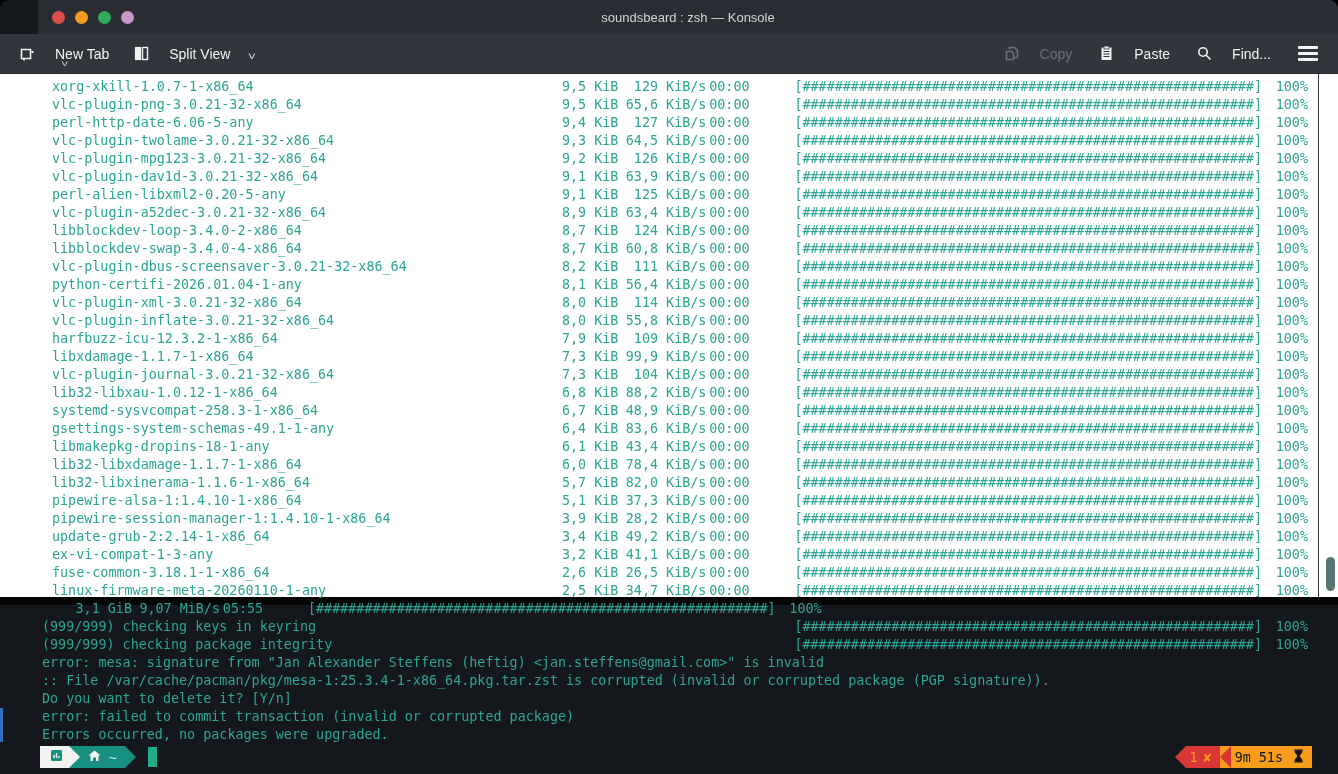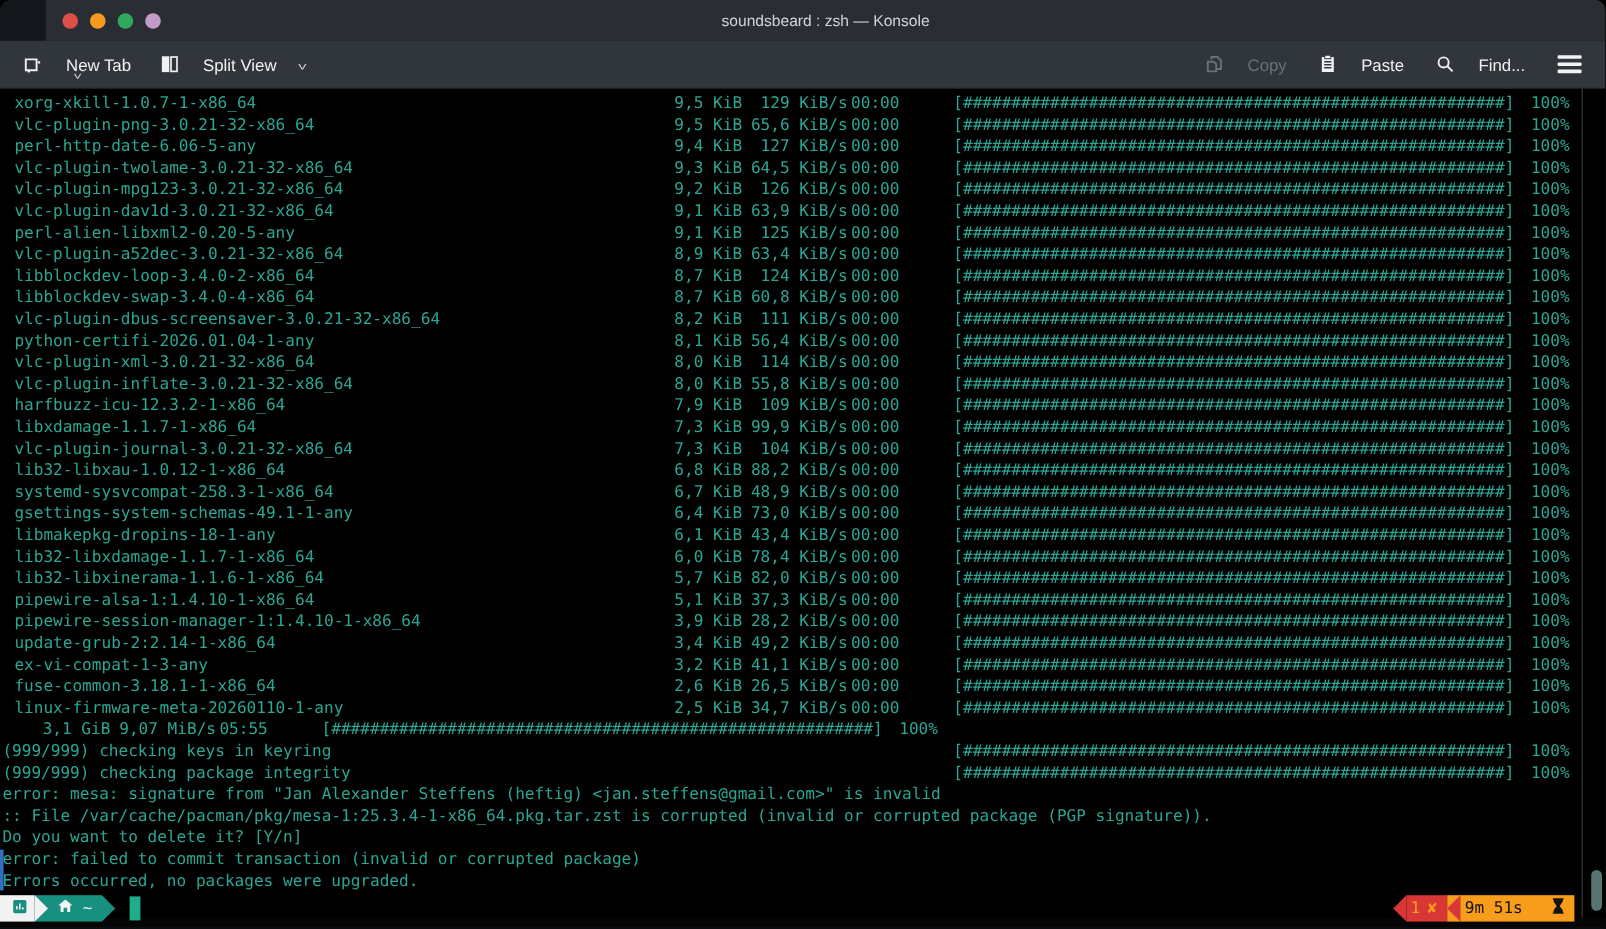--- a/index.html
+++ b/index.html
@@ -21,22 +21,22 @@
   .tb-right { display:flex; align-items:center; gap:8px; }
   .tb-btn { display:flex; align-items:flex-end; gap:19px; padding:6px 9px; border-radius:3px; color:#eff1f2; font-size:14px; cursor:default; position:relative; }
   .tb-btn.disabled { color:#697077; }
   .tb-btn svg { display:block; }
   .chev { font-size:10px; color:#cfd2d4; transform:scaleX(1.4); }
   .newtab-caret { position:absolute; left:52px; bottom:-1px; font-size:9px; color:#cfd2d4; transform:scaleX(1.4); }
   .hamburger { padding:6px 10px; }
   .hamburger div { width:20px; height:3px; background:#f2f4f5; border-radius:1px; margin:3px 0; }
 
   
-  .terminal { position:relative; height:691px; background:#000000; padding-top:4px;
-              font-family:"DejaVu Sans Mono", monospace; font-size:13.4px; color:#2ca593; }
+  .terminal { position:relative; height:523px; background:#ffffff; padding-top:4px;
+              font-family:"DejaVu Sans Mono", monospace; font-size:13.4px; color:#2ca593;padding-left:40px; }
   .trow { display:flex; align-items:baseline; height:18px; line-height:18px; white-space:pre; }
   .c-name { flex:1; padding-left:12px; overflow:hidden; }
   .c-msg  { flex:1; padding-left:2px; overflow:hidden; }
   .c-size { width:92px;  text-align:right; }
   .c-speed{ width:88px;  text-align:right; }
   .c-time { width:46px;  text-align:center; }
   .c-bar  { margin-left:42px; }
   .c-pct  { width:46px; text-align:right; margin-right:30px; }
 
   .blue-mark { position:absolute; left:0; width:3px; height:34px; background:#2f6fbe; }
@@ -48,21 +48,21 @@
   .arrow-r { width:0; height:0; border-top:11px solid transparent; border-bottom:11px solid transparent; }
   .arrow-l { width:0; height:0; border-top:11px solid transparent; border-bottom:11px solid transparent; }
   .a-white-teal { border-left:11px solid #f2f2f2; background:#17907f; }
   .seg-dir { background:#17907f; color:#f2f4f4; padding:0 8px; display:flex; align-items:center; gap:8px; font-size:13px; }
   .a-teal-bg { border-left:11px solid #17907f; }
   .cursor-block { width:9px; height:20px; background:#1fae89; margin-left:12px; align-self:center; }
   .rprompt { position:absolute; right:26px; top:0; height:22px; display:flex; align-items:stretch; }
   .a-bg-red { border-right:11px solid #d93636; }
   .seg-exit { background:#d93636; color:#ff9c1a; padding:0 8px 0 4px; display:flex; align-items:center; gap:6px; font-family:"DejaVu Sans Mono", monospace; font-size:13.4px; }
   .a-red-orange { border-right:11px solid #d93636; background:#f89c1b; }
-  .seg-time { background:#f89c1b; color:#141414; padding:0 8px 0 4px; display:flex; align-items:center; gap:24px; font-family:"DejaVu Sans Mono", monospace; font-size:13.4px; }
+  .seg-time { background:#f89c1b; color:#141414; padding:0 8px 0 4px; display:flex; align-items:center; gap:10px; font-family:"DejaVu Sans Mono", monospace; font-size:13.4px; }
 
   
   .scroll-gutter { position:absolute; top:0; right:0; width:20px; height:100%; border-left:1px solid #333940; }
   .scroll-thumb { position:absolute; right:3px; bottom:6px; width:9px; height:34px; border-radius:5px; background:#567571; }
 
   .bottom-strip { height:8px; background:#050505; }
 
   .icon-stroke { stroke:#eff1f2; fill:none; stroke-width:1.6; }
   .icon-stroke-dim { stroke:#697077; fill:none; stroke-width:1.6; }
 </style>
@@ -160,21 +160,21 @@
         <div class="trow"><span class="c-name">libblockdev-swap-3.4.0-4-x86_64</span><span class="c-size">8,7 KiB</span><span class="c-speed">60,8 KiB/s</span><span class="c-time">00:00</span><span class="c-bar">[########################################################]</span><span class="c-pct">100%</span></div>
         <div class="trow"><span class="c-name">vlc-plugin-dbus-screensaver-3.0.21-32-x86_64</span><span class="c-size">8,2 KiB</span><span class="c-speed">111 KiB/s</span><span class="c-time">00:00</span><span class="c-bar">[########################################################]</span><span class="c-pct">100%</span></div>
         <div class="trow"><span class="c-name">python-certifi-2026.01.04-1-any</span><span class="c-size">8,1 KiB</span><span class="c-speed">56,4 KiB/s</span><span class="c-time">00:00</span><span class="c-bar">[########################################################]</span><span class="c-pct">100%</span></div>
         <div class="trow"><span class="c-name">vlc-plugin-xml-3.0.21-32-x86_64</span><span class="c-size">8,0 KiB</span><span class="c-speed">114 KiB/s</span><span class="c-time">00:00</span><span class="c-bar">[########################################################]</span><span class="c-pct">100%</span></div>
         <div class="trow"><span class="c-name">vlc-plugin-inflate-3.0.21-32-x86_64</span><span class="c-size">8,0 KiB</span><span class="c-speed">55,8 KiB/s</span><span class="c-time">00:00</span><span class="c-bar">[########################################################]</span><span class="c-pct">100%</span></div>
         <div class="trow"><span class="c-name">harfbuzz-icu-12.3.2-1-x86_64</span><span class="c-size">7,9 KiB</span><span class="c-speed">109 KiB/s</span><span class="c-time">00:00</span><span class="c-bar">[########################################################]</span><span class="c-pct">100%</span></div>
         <div class="trow"><span class="c-name">libxdamage-1.1.7-1-x86_64</span><span class="c-size">7,3 KiB</span><span class="c-speed">99,9 KiB/s</span><span class="c-time">00:00</span><span class="c-bar">[########################################################]</span><span class="c-pct">100%</span></div>
         <div class="trow"><span class="c-name">vlc-plugin-journal-3.0.21-32-x86_64</span><span class="c-size">7,3 KiB</span><span class="c-speed">104 KiB/s</span><span class="c-time">00:00</span><span class="c-bar">[########################################################]</span><span class="c-pct">100%</span></div>
         <div class="trow"><span class="c-name">lib32-libxau-1.0.12-1-x86_64</span><span class="c-size">6,8 KiB</span><span class="c-speed">88,2 KiB/s</span><span class="c-time">00:00</span><span class="c-bar">[########################################################]</span><span class="c-pct">100%</span></div>
         <div class="trow"><span class="c-name">systemd-sysvcompat-258.3-1-x86_64</span><span class="c-size">6,7 KiB</span><span class="c-speed">48,9 KiB/s</span><span class="c-time">00:00</span><span class="c-bar">[########################################################]</span><span class="c-pct">100%</span></div>
-        <div class="trow"><span class="c-name">gsettings-system-schemas-49.1-1-any</span><span class="c-size">6,4 KiB</span><span class="c-speed">73,0 KiB/s</span><span class="c-time">00:00</span><span class="c-bar">[########################################################]</span><span class="c-pct">100%</span></div>
+        <div class="trow"><span class="c-name">gsettings-system-schemas-49.1-1-any</span><span class="c-size">6,4 KiB</span><span class="c-speed">83,6 KiB/s</span><span class="c-time">00:00</span><span class="c-bar">[########################################################]</span><span class="c-pct">100%</span></div>
         <div class="trow"><span class="c-name">libmakepkg-dropins-18-1-any</span><span class="c-size">6,1 KiB</span><span class="c-speed">43,4 KiB/s</span><span class="c-time">00:00</span><span class="c-bar">[########################################################]</span><span class="c-pct">100%</span></div>
         <div class="trow"><span class="c-name">lib32-libxdamage-1.1.7-1-x86_64</span><span class="c-size">6,0 KiB</span><span class="c-speed">78,4 KiB/s</span><span class="c-time">00:00</span><span class="c-bar">[########################################################]</span><span class="c-pct">100%</span></div>
         <div class="trow"><span class="c-name">lib32-libxinerama-1.1.6-1-x86_64</span><span class="c-size">5,7 KiB</span><span class="c-speed">82,0 KiB/s</span><span class="c-time">00:00</span><span class="c-bar">[########################################################]</span><span class="c-pct">100%</span></div>
         <div class="trow"><span class="c-name">pipewire-alsa-1:1.4.10-1-x86_64</span><span class="c-size">5,1 KiB</span><span class="c-speed">37,3 KiB/s</span><span class="c-time">00:00</span><span class="c-bar">[########################################################]</span><span class="c-pct">100%</span></div>
         <div class="trow"><span class="c-name">pipewire-session-manager-1:1.4.10-1-x86_64</span><span class="c-size">3,9 KiB</span><span class="c-speed">28,2 KiB/s</span><span class="c-time">00:00</span><span class="c-bar">[########################################################]</span><span class="c-pct">100%</span></div>
         <div class="trow"><span class="c-name">update-grub-2:2.14-1-x86_64</span><span class="c-size">3,4 KiB</span><span class="c-speed">49,2 KiB/s</span><span class="c-time">00:00</span><span class="c-bar">[########################################################]</span><span class="c-pct">100%</span></div>
         <div class="trow"><span class="c-name">ex-vi-compat-1-3-any</span><span class="c-size">3,2 KiB</span><span class="c-speed">41,1 KiB/s</span><span class="c-time">00:00</span><span class="c-bar">[########################################################]</span><span class="c-pct">100%</span></div>
         <div class="trow"><span class="c-name">fuse-common-3.18.1-1-x86_64</span><span class="c-size">2,6 KiB</span><span class="c-speed">26,5 KiB/s</span><span class="c-time">00:00</span><span class="c-bar">[########################################################]</span><span class="c-pct">100%</span></div>
         <div class="trow"><span class="c-name">linux-firmware-meta-20260110-1-any</span><span class="c-size">2,5 KiB</span><span class="c-speed">34,7 KiB/s</span><span class="c-time">00:00</span><span class="c-bar">[########################################################]</span><span class="c-pct">100%</span></div>
         <div class="trow"><span class="c-size">3,1 GiB</span><span class="c-speed">9,07 MiB/s</span><span class="c-time">05:55</span><span class="c-bar">[########################################################]</span><span class="c-pct">100%</span></div>

